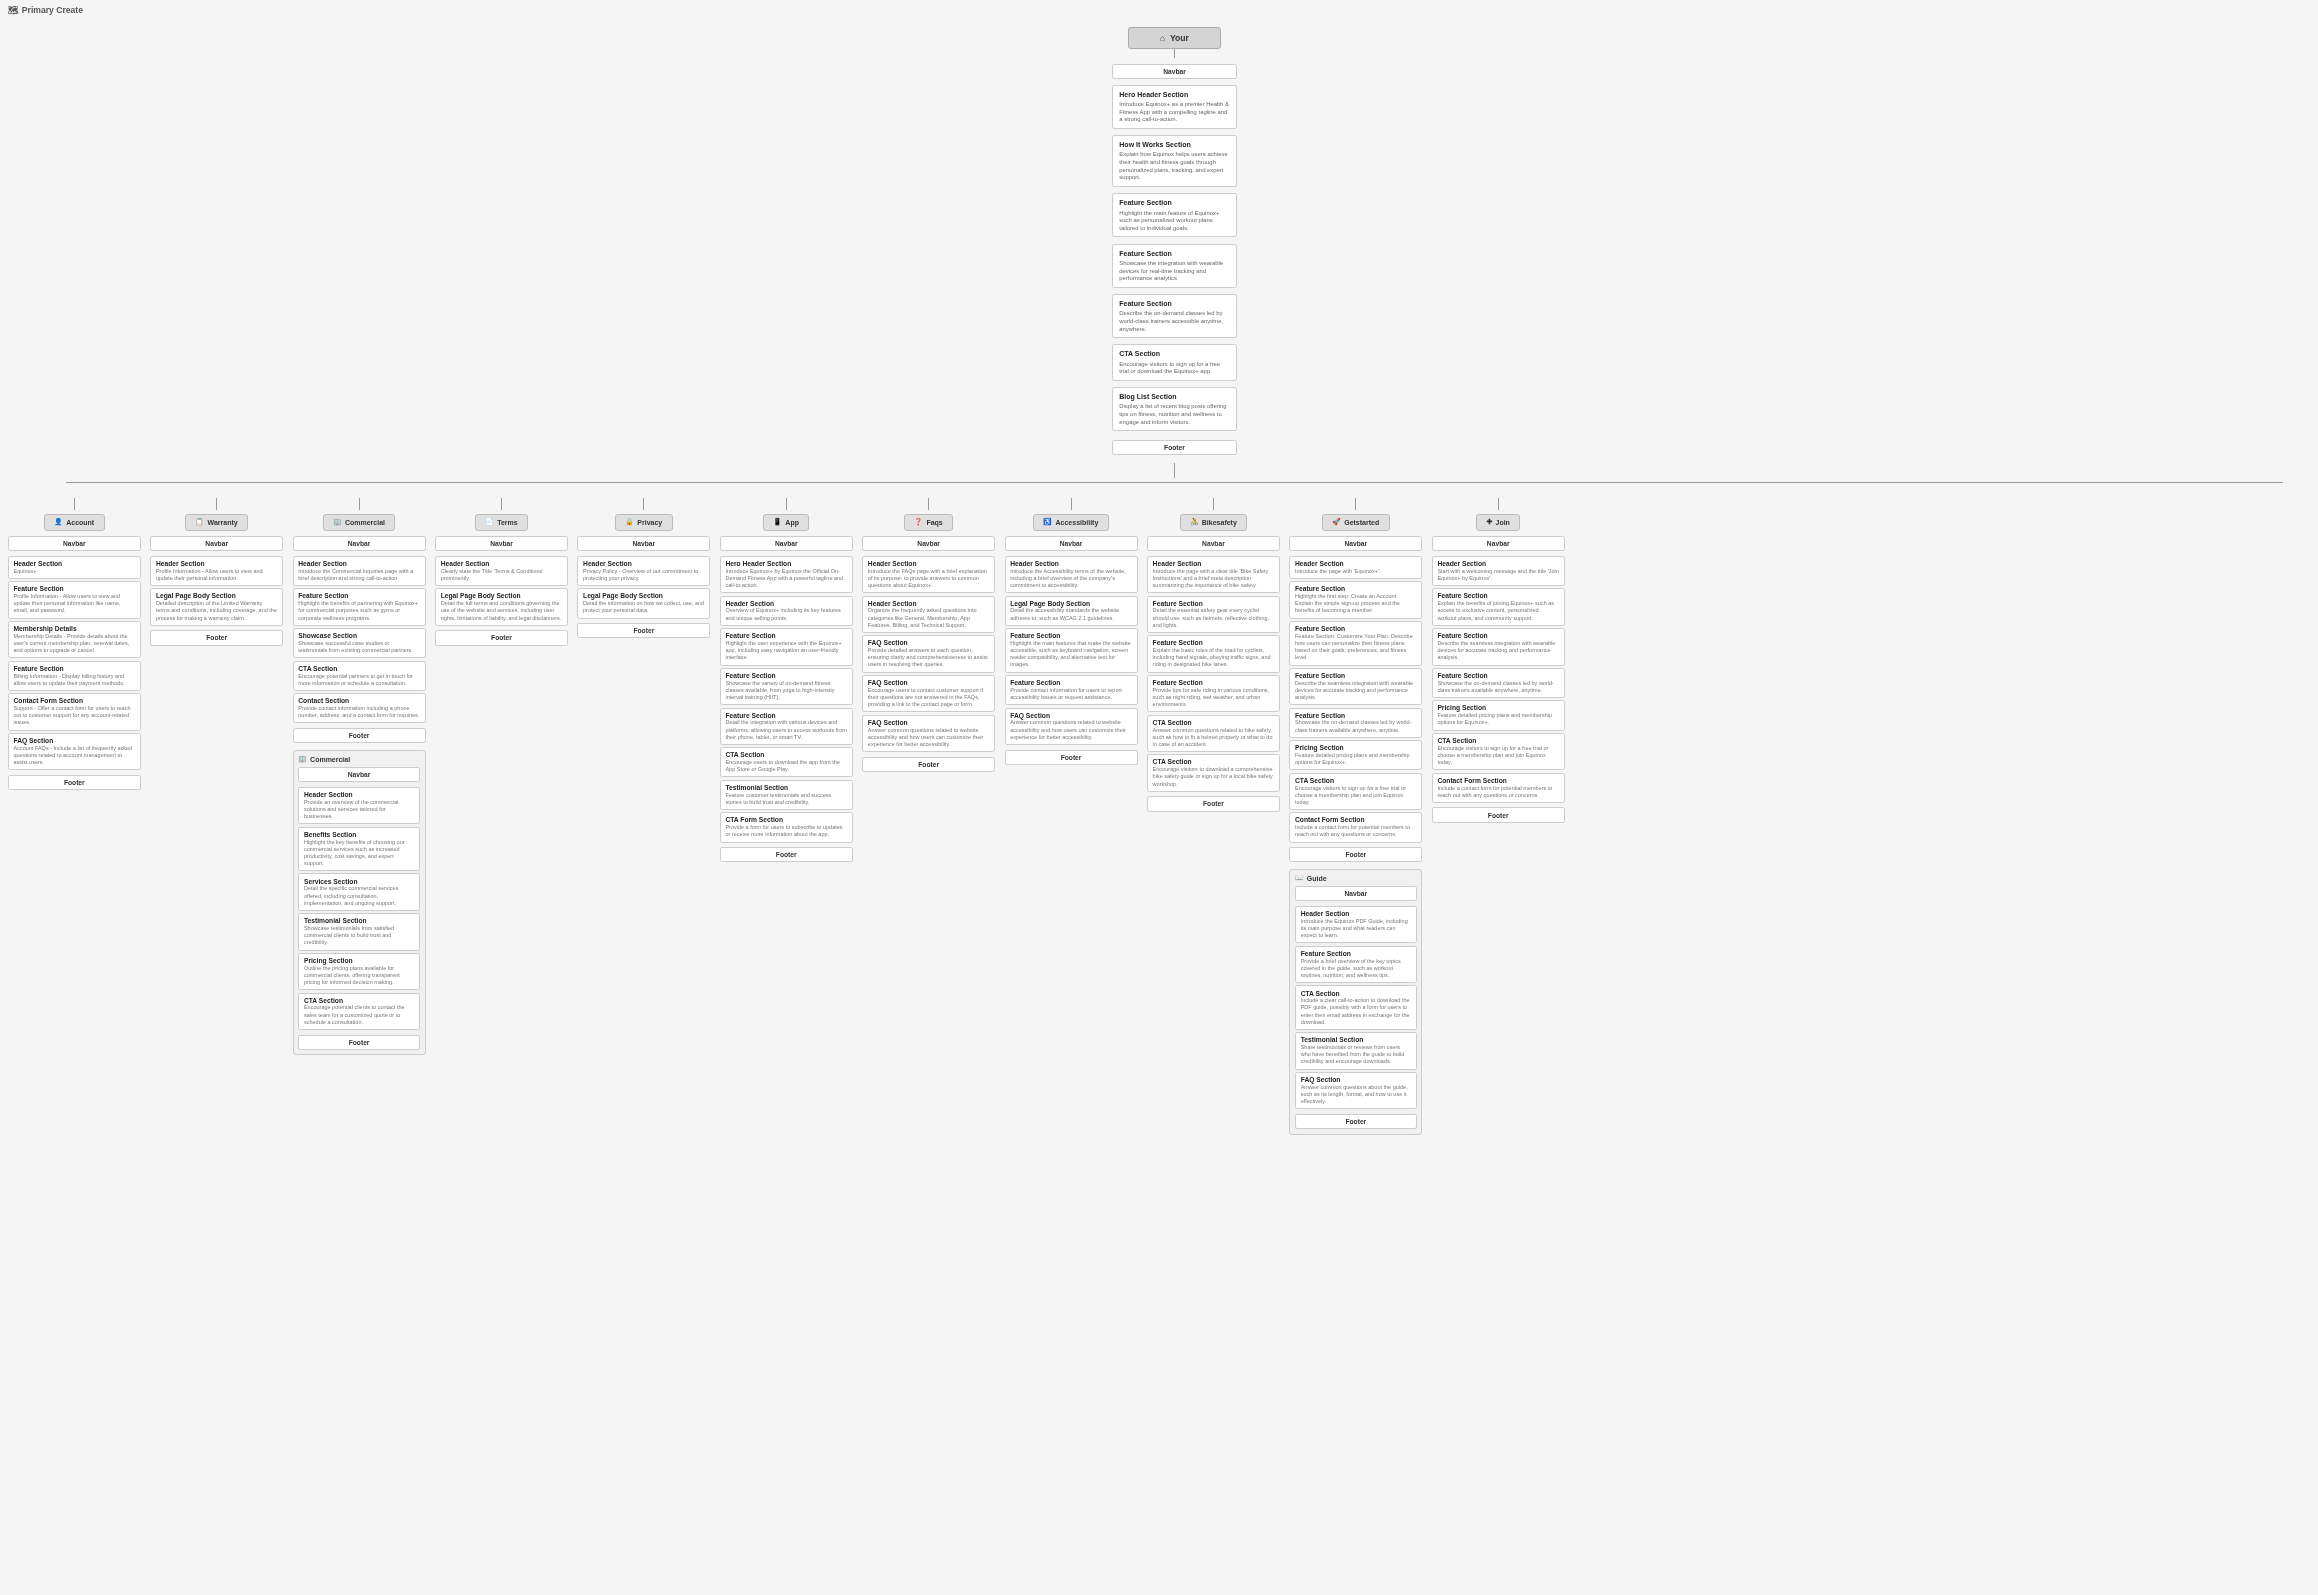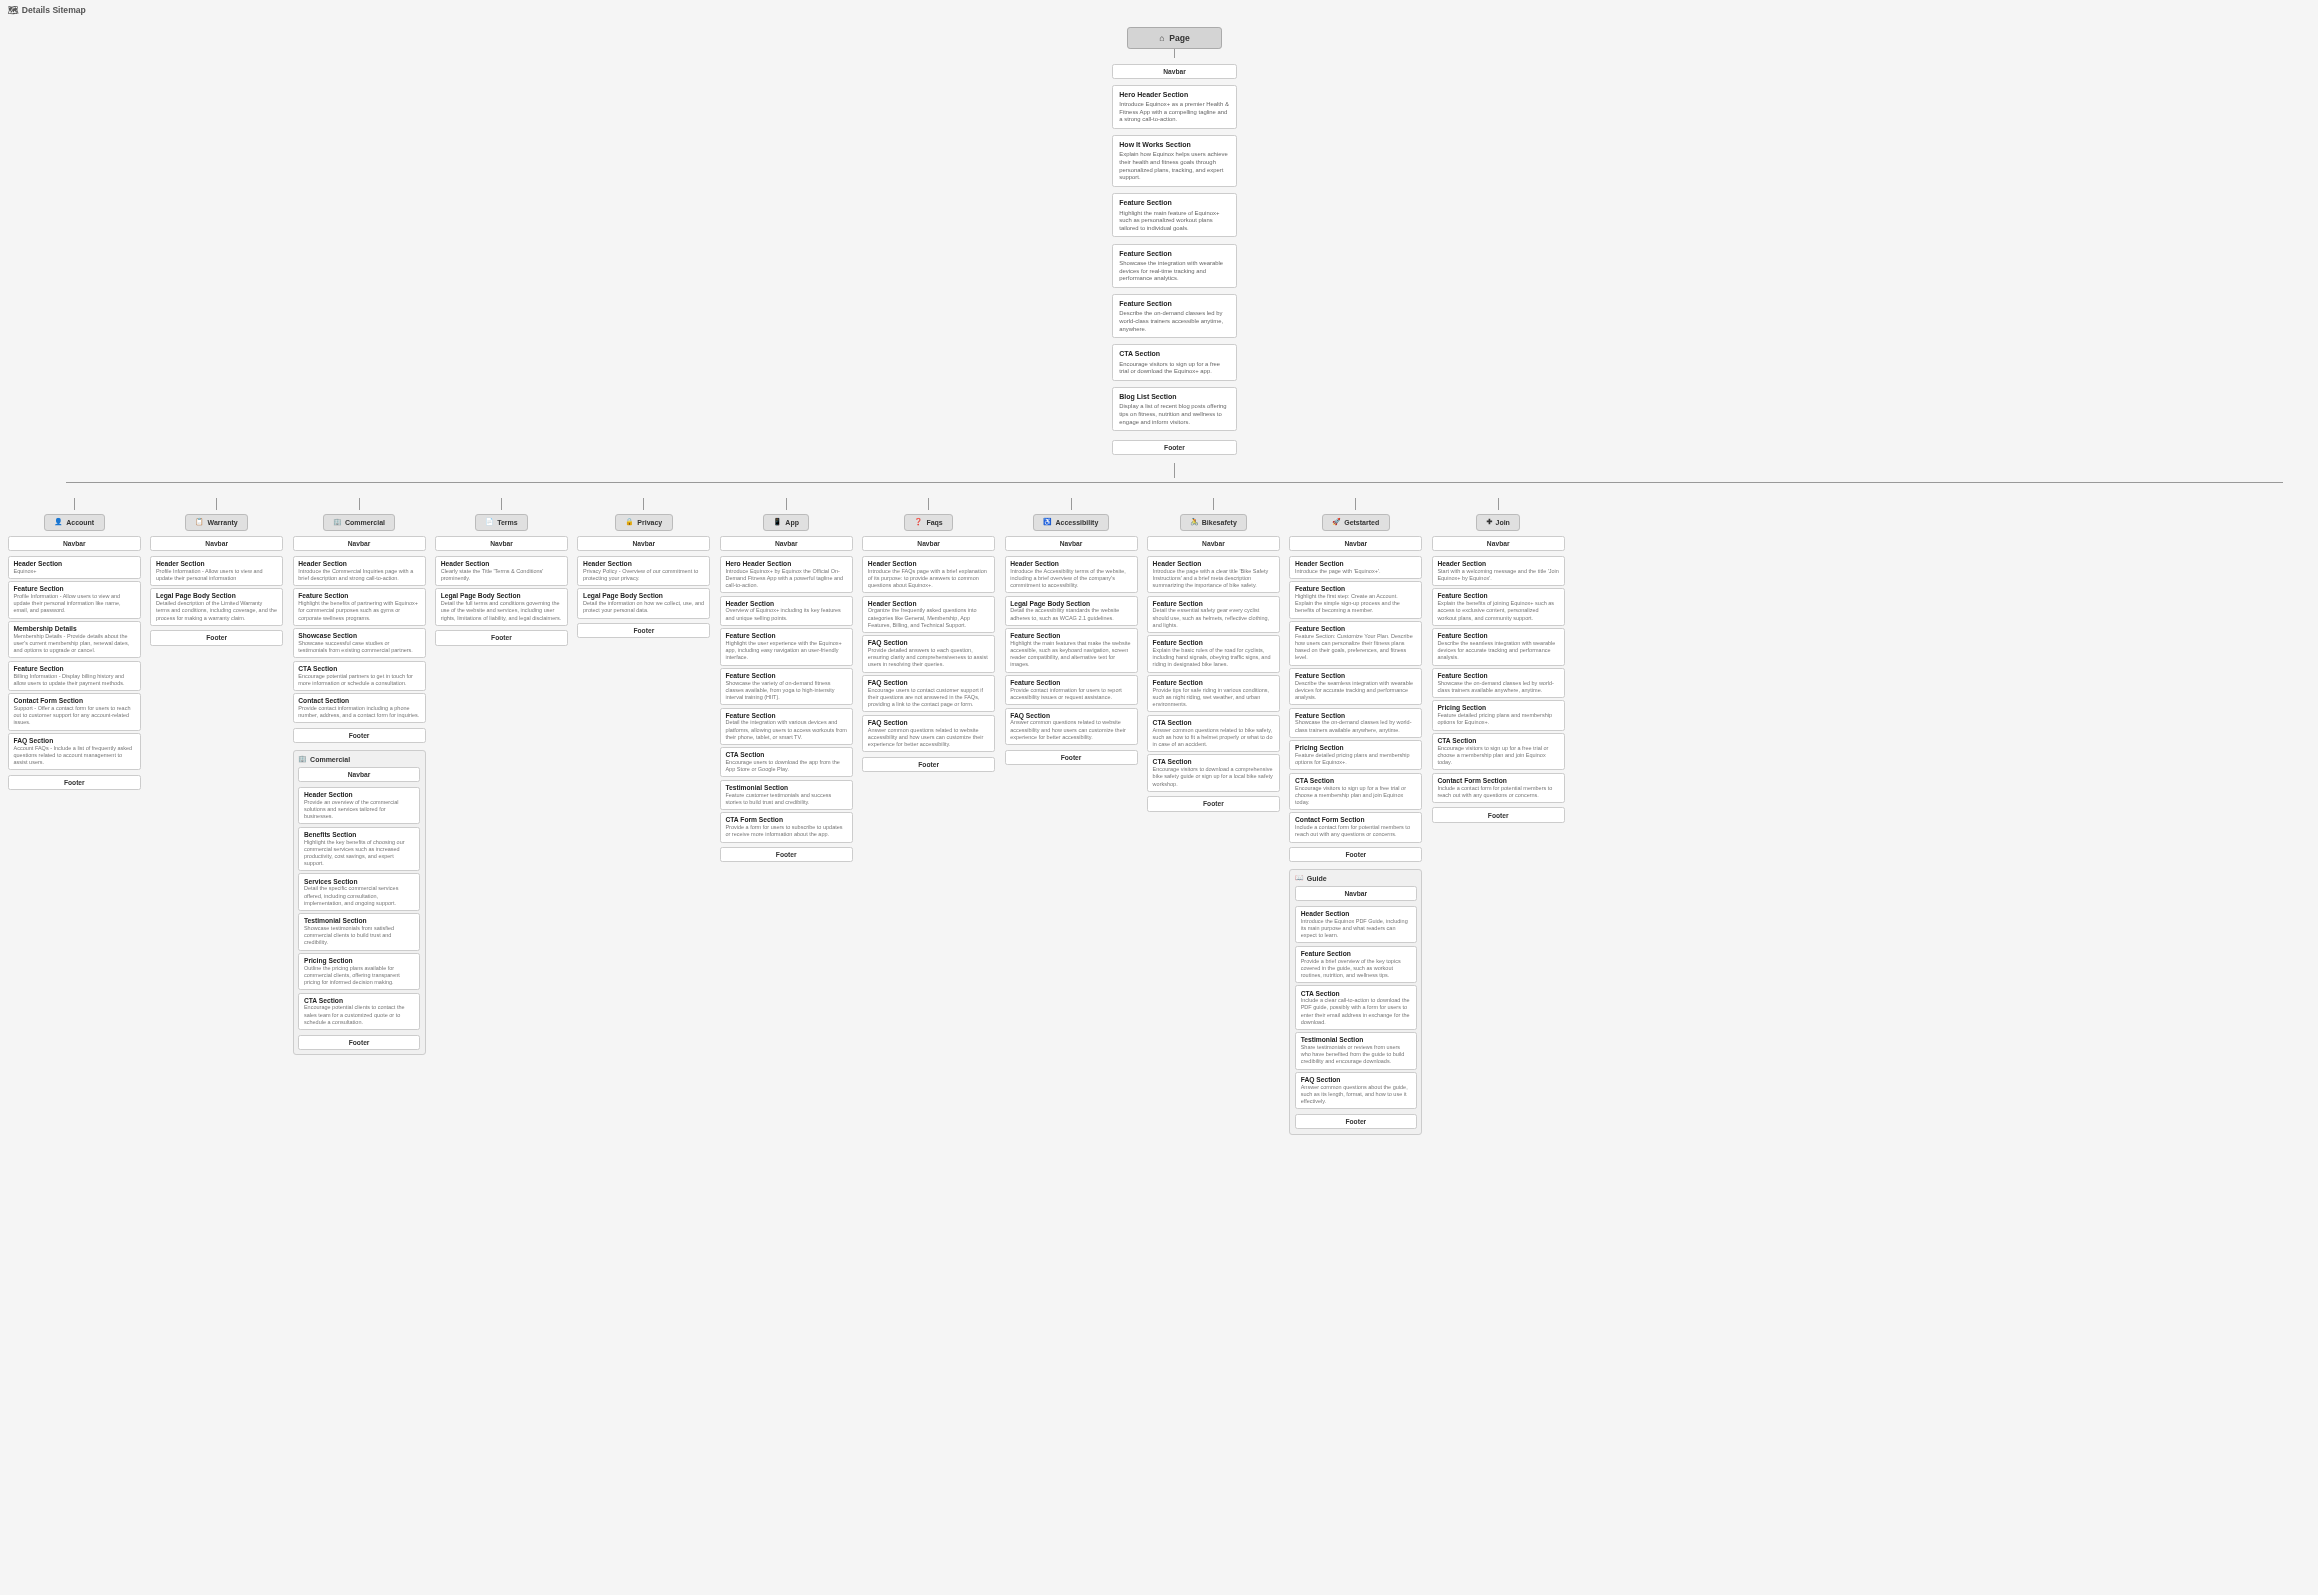--- a/index.html
+++ b/index.html
@@ -189,29 +189,29 @@
       display: flex;
       flex-direction: column;
       align-items: center;
     }
   </style>
 </head>
 <body>
 
 <div class="page-title">
   <span>🗺</span>
-  <span>Details Sitemap</span>
+  <span>Primary Create</span>
 </div>
 
 <div class="sitemap-container">
 
   <div class="top-layout">
     <div class="home-node">
       <span>⌂</span>
-      <span>Page</span>
+      <span>Your</span>
     </div>
     <div class="connector-v"></div>
     <div class="home-sections" id="home-sections">
 
     <div class="navbar-box">Navbar</div>
         <div class="section-box">
           <div class="section-title">Hero Header Section</div>
           <div class="section-desc">Introduce Equinox+ as a premier Health &amp; Fitness App with a compelling tagline and a strong call-to-action.</div>
         </div>
         <div class="section-box">

